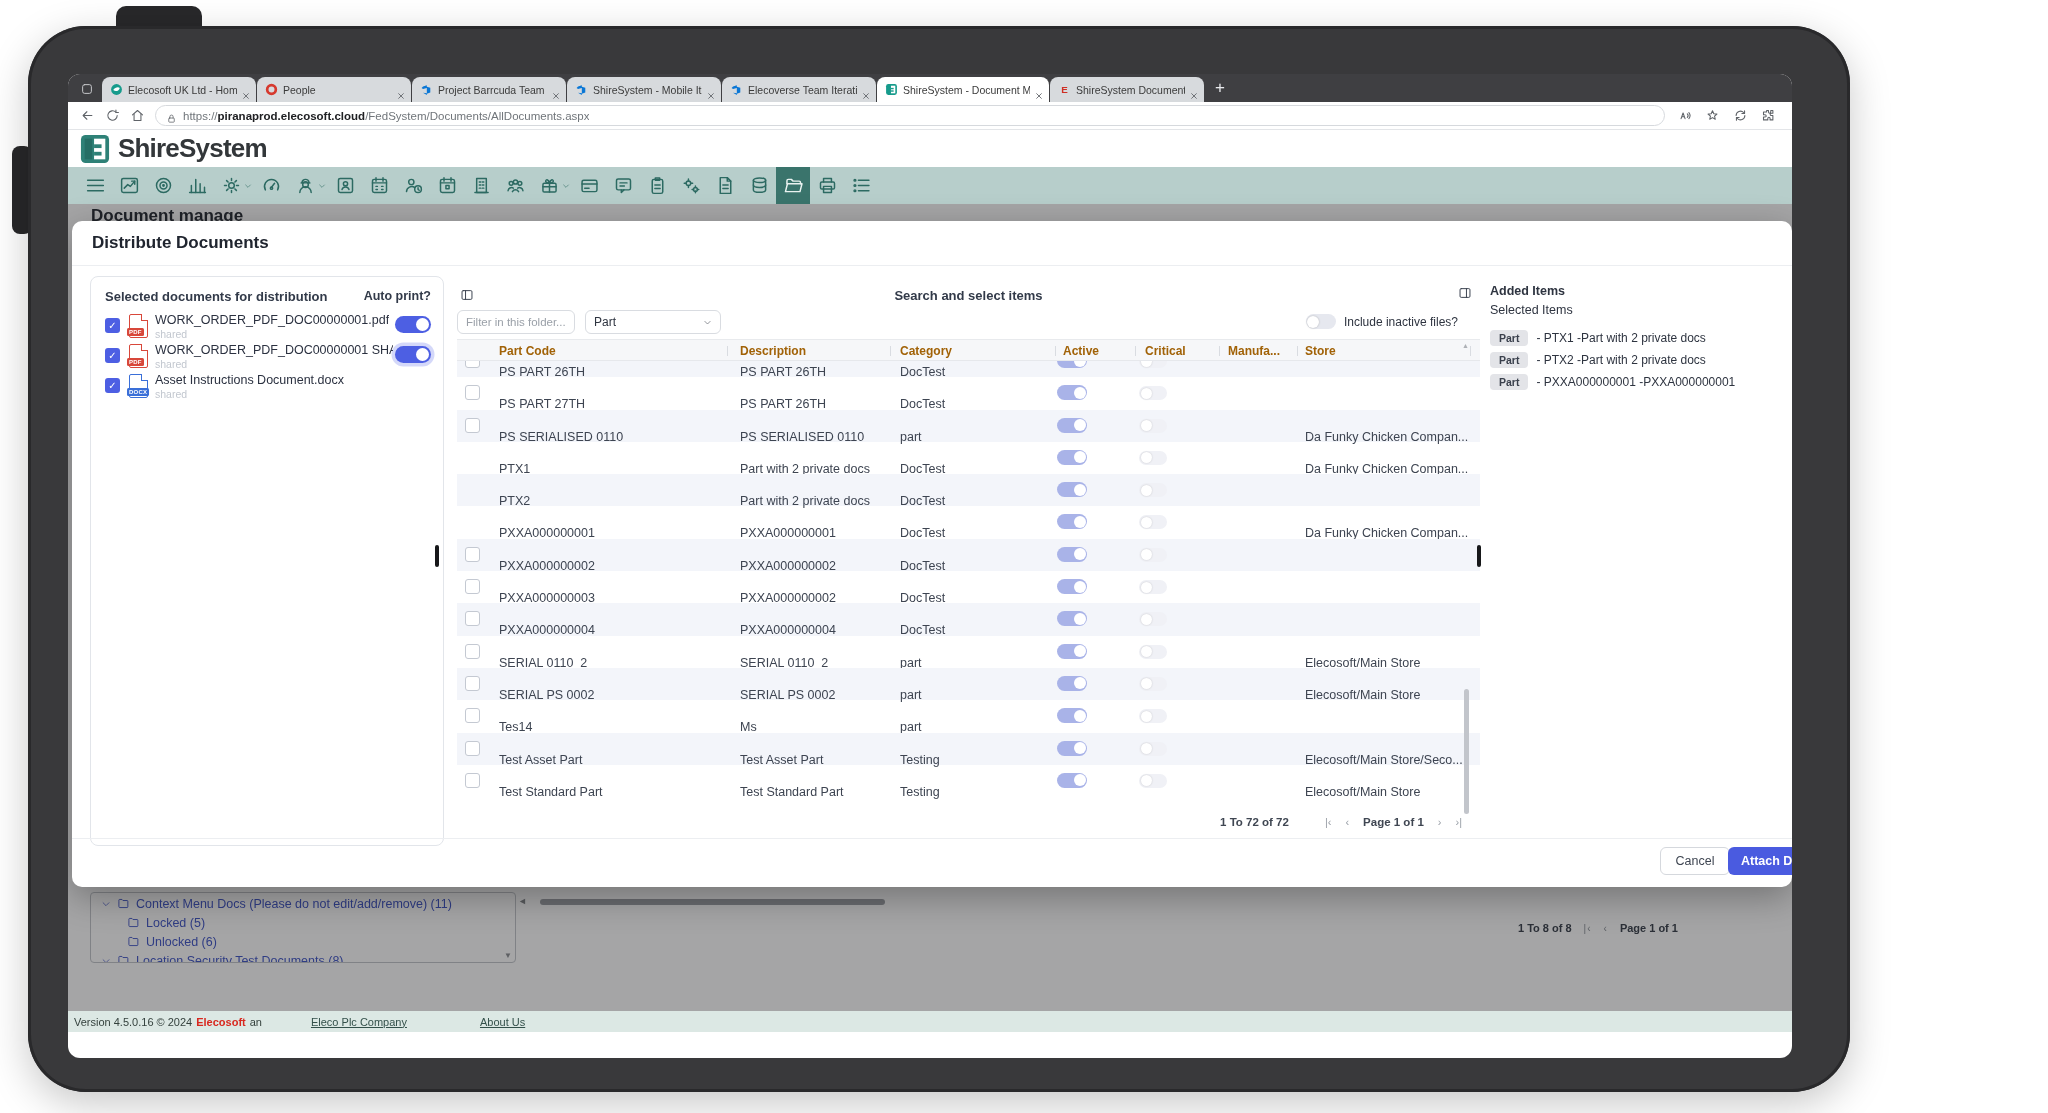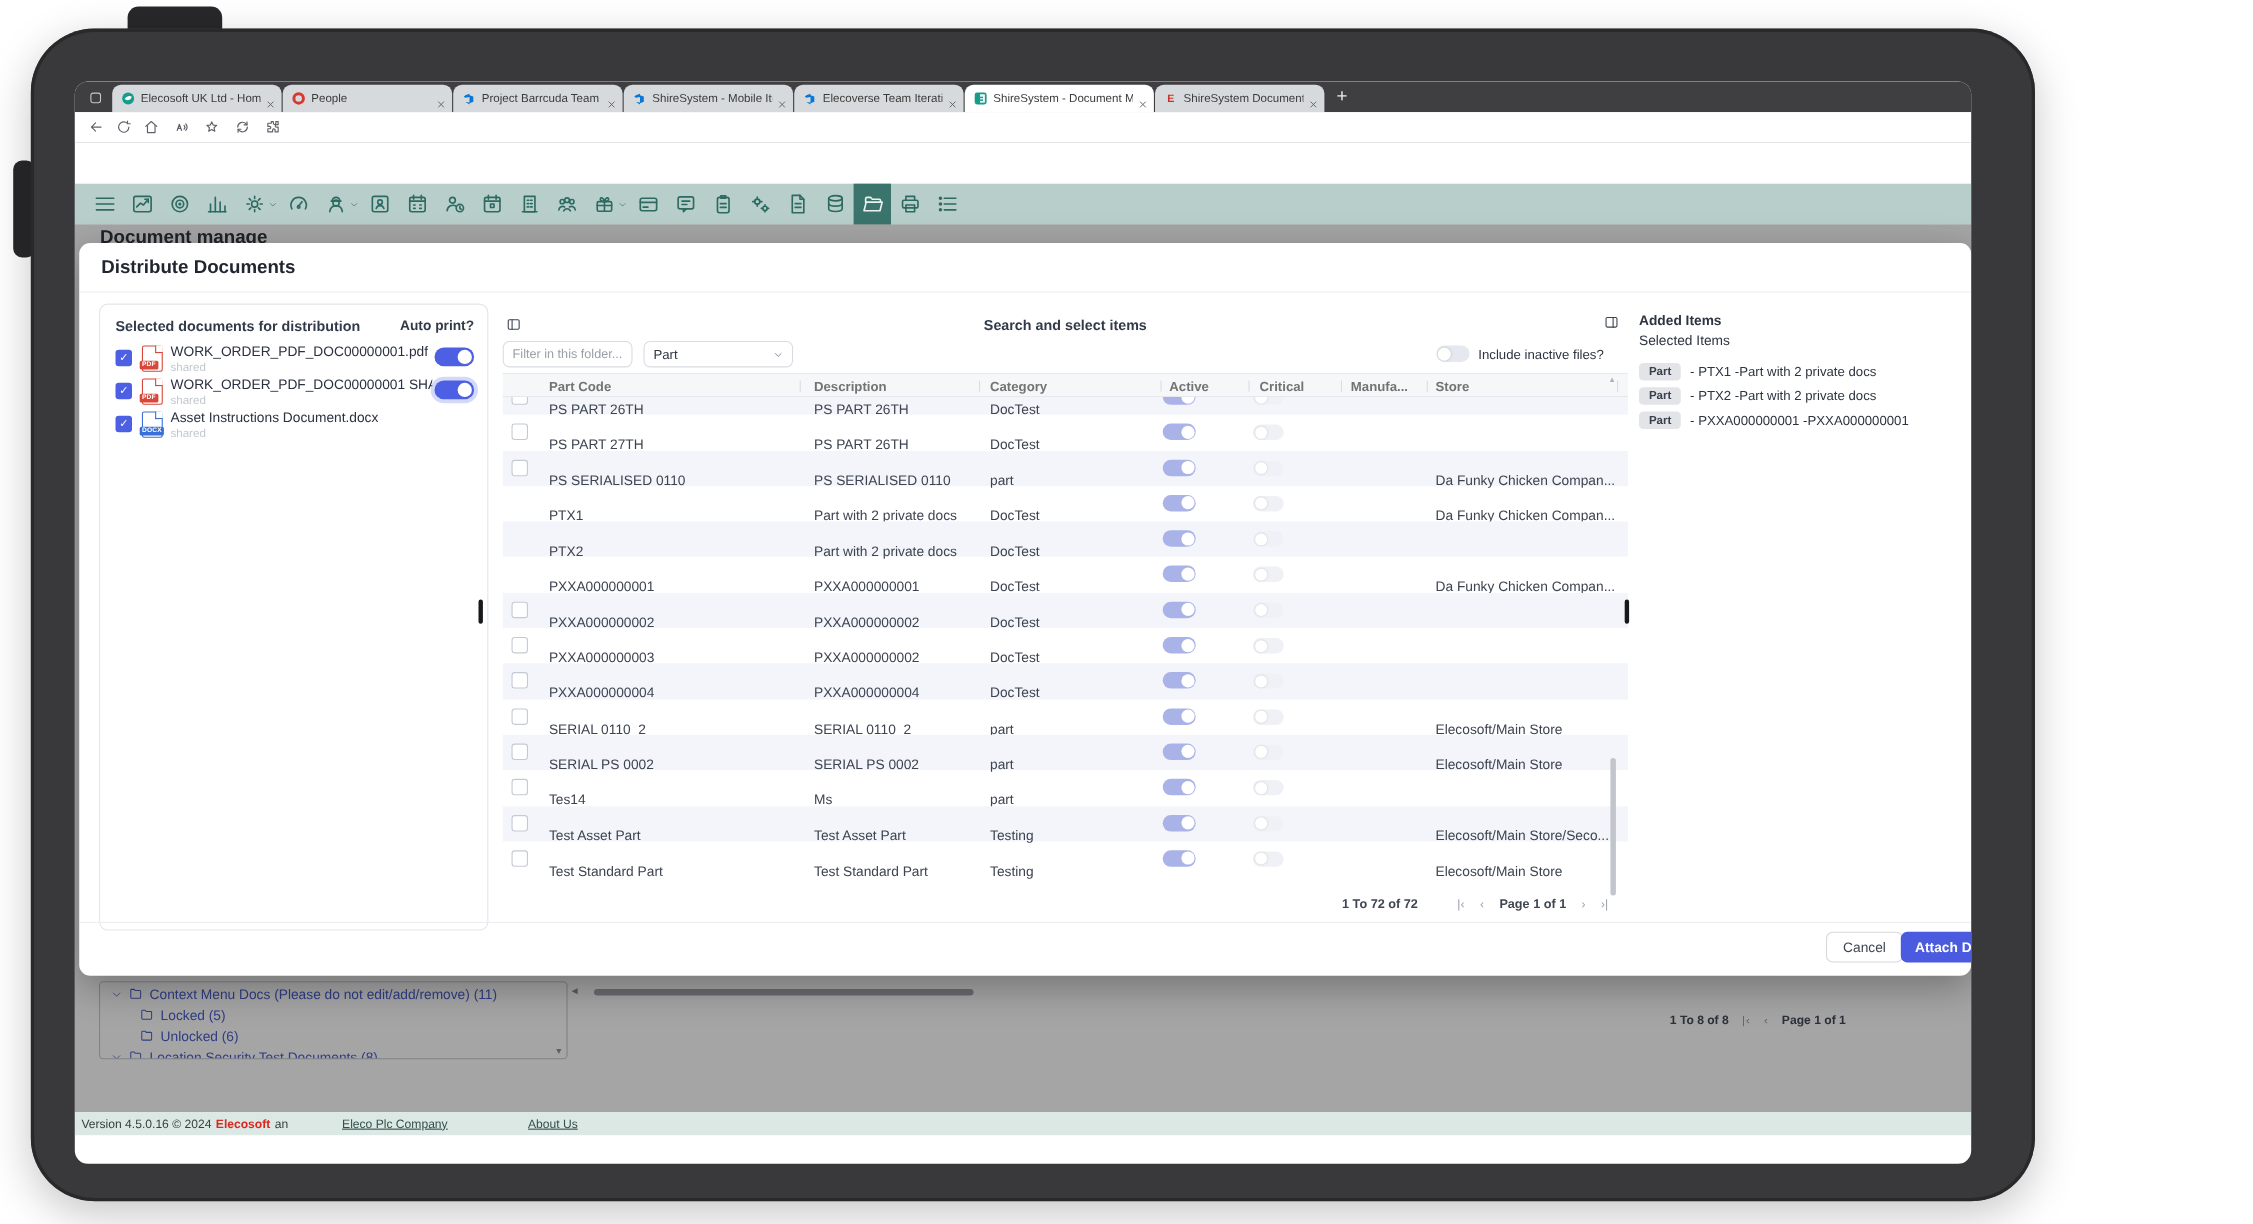--- a/index.html
+++ b/index.html
@@ -94,21 +94,21 @@
   .typesel{position:absolute;left:128px;top:34px;width:136px;height:24px;border:1px solid #d9dce1;border-radius:6px;
            box-sizing:border-box;display:flex;align-items:center;justify-content:space-between;padding:0 8px;}
   .typesel .val{font-size:12px;color:#2e3440;}
   .typesel .chev{width:9px;height:9px;color:#555a63;}
   .typesel .chev svg{width:100%;height:100%;display:block;}
   .inactive-wrap{position:absolute;right:22px;top:38px;display:flex;align-items:center;gap:8px;}
   .stgl{width:30px;height:15px;border-radius:8px;background:#e6e8ef;position:relative;flex:none;}
   .stgl::after{content:"";position:absolute;left:1.5px;top:1.5px;width:12px;height:12px;border-radius:50%;background:#fff;box-shadow:0 0 2px rgba(0,0,0,.25);}
   .inactive-label{font-size:12px;color:#2e3440;}
   .thead{position:absolute;left:0;top:63px;width:100%;height:22px;background:#f6f7f9;border-top:1px solid #e8eaed;border-bottom:1px solid #e6e8ec;box-sizing:border-box;}
-  .thead span{position:absolute;top:4px;font-size:12px;font-weight:700;color:#737373;white-space:nowrap;}
+  .thead span{position:absolute;top:4px;font-size:12px;font-weight:700;color:#a16207;white-space:nowrap;}
   .thead .sep{position:absolute;top:6px;width:1px;height:10px;background:#d9dce1;}
   .col0{left:42px;} .col1{left:283px;} .col2{left:443px;} .col3{left:606px;} .col4{left:688px;} .col5{left:771px;} .col6{left:848px;}
   .tbody{position:absolute;left:0;top:85px;width:100%;height:450px;overflow:hidden;}
   .rows{position:relative;top:-16px;}
   .trow{position:relative;height:32.3px;}
   .trow:nth-child(odd){background:#f3f5fa;}
   .trow .rcb{position:absolute;left:8px;top:8px;width:15px;height:15px;border:1.4px solid #c4c9d2;border-radius:3px;background:#fff;box-sizing:border-box;}
   .trow .cell{position:absolute;top:20px;font-size:12.5px;color:#3d4451;white-space:nowrap;}
   .atgl{position:absolute;left:600px;top:8px;width:30px;height:15px;border-radius:8px;background:#a9b3e8;}
   .atgl::after{content:"";position:absolute;right:1.5px;top:1.5px;width:12px;height:12px;border-radius:50%;background:#fff;}
@@ -251,20 +251,27 @@
               <path d="M19.5 12a7.5 7.5 0 1 1-2.2-5.3"></path>
               <path d="M17.5 3.2v4h4"></path>
             </svg>
           </span>
         <span class="nav-ic">
             <svg viewBox="0 0 24 24" fill="none" stroke="currentColor" stroke-width="1.7" stroke-linecap="round" stroke-linejoin="round">
               <path d="M4 11l8-7 8 7"></path>
               <path d="M6.5 9.5V20h11V9.5"></path>
             </svg>
           </span>
+        <div class="urlpill">
+          <span class="lock"><svg viewBox="0 0 24 24" fill="none" stroke="currentColor" stroke-width="1.7" stroke-linecap="round" stroke-linejoin="round">
+                <rect x="6" y="11" width="12" height="9" rx="1.5"></rect>
+                <path d="M8.5 11V8a3.5 3.5 0 0 1 7 0v3"></path>
+              </svg></span>
+          <span class="url"><span>https://</span><b>piranaprod.elecosoft.cloud</b><span>/FedSystem/Documents/AllDocuments.aspx</span></span>
+        </div>
         <div class="addr-right">
           <span class="addr-ic">
               <svg viewBox="0 0 24 24" fill="none" stroke="currentColor" stroke-width="1.7" stroke-linecap="round" stroke-linejoin="round">
                 <path d="M6.5 17l3.2-9 3.2 9M7.6 14h4.2"></path>
                 <path d="M16.5 9.5a4 4 0 0 1 0 5.5M19 7.5a7.5 7.5 0 0 1 0 9.5"></path>
               </svg>
             </span>
           <span class="addr-ic">
               <svg viewBox="0 0 24 24" fill="none" stroke="currentColor" stroke-width="1.7" stroke-linecap="round" stroke-linejoin="round">
                 <path d="M12 4.5l2.1 4.6 5 .5-3.8 3.4 1.1 5L12 15.4 7.6 18l1.1-5L4.9 9.6l5-.5z"></path>
@@ -277,20 +284,32 @@
               </svg>
             </span>
           <span class="addr-ic">
               <svg viewBox="0 0 24 24" fill="none" stroke="currentColor" stroke-width="1.7" stroke-linecap="round" stroke-linejoin="round">
                 <path d="M9 4h3v2.5a1.8 1.8 0 1 0 3.6 0V4H19v4.5h-2.5a1.8 1.8 0 1 0 0 3.6H19V19h-4.5v-2.5a1.8 1.8 0 1 0-3.6 0V19H4v-4.5h2.5a1.8 1.8 0 1 0 0-3.6H4V6.5h5z"></path>
               </svg>
             </span>
         </div>
       </div>
 
+      <div class="appheader">
+        <span class="logo">
+          <svg viewBox="0 0 32 32">
+              <rect x="1" y="1" width="30" height="30" rx="5" fill="#2e8177"></rect>
+              <rect x="15" y="5" width="12" height="22" fill="#fff"></rect>
+              <rect x="15" y="11" width="8" height="4" fill="#2e8177"></rect>
+              <rect x="15" y="19" width="8" height="4" fill="#2e8177"></rect>
+              <rect x="5" y="5" width="8" height="22" fill="#1f5f57" opacity="0.55"></rect>
+            </svg>
+        </span>
+        <span class="brand">ShireSystem</span>
+      </div>
 
       <div class="toolbar" id="toolbar">
           <span class="tbicon">
             <svg viewBox="0 0 24 24" fill="none" stroke="currentColor" stroke-width="1.7" stroke-linecap="round" stroke-linejoin="round">
               <path d="M3 6h18M3 12h18M3 18h18"></path>
             </svg>
           </span>
           <span class="tbicon">
             <svg viewBox="0 0 24 24" fill="none" stroke="currentColor" stroke-width="1.7" stroke-linecap="round" stroke-linejoin="round">
               <rect x="3" y="4" width="18" height="16" rx="2"></rect>

